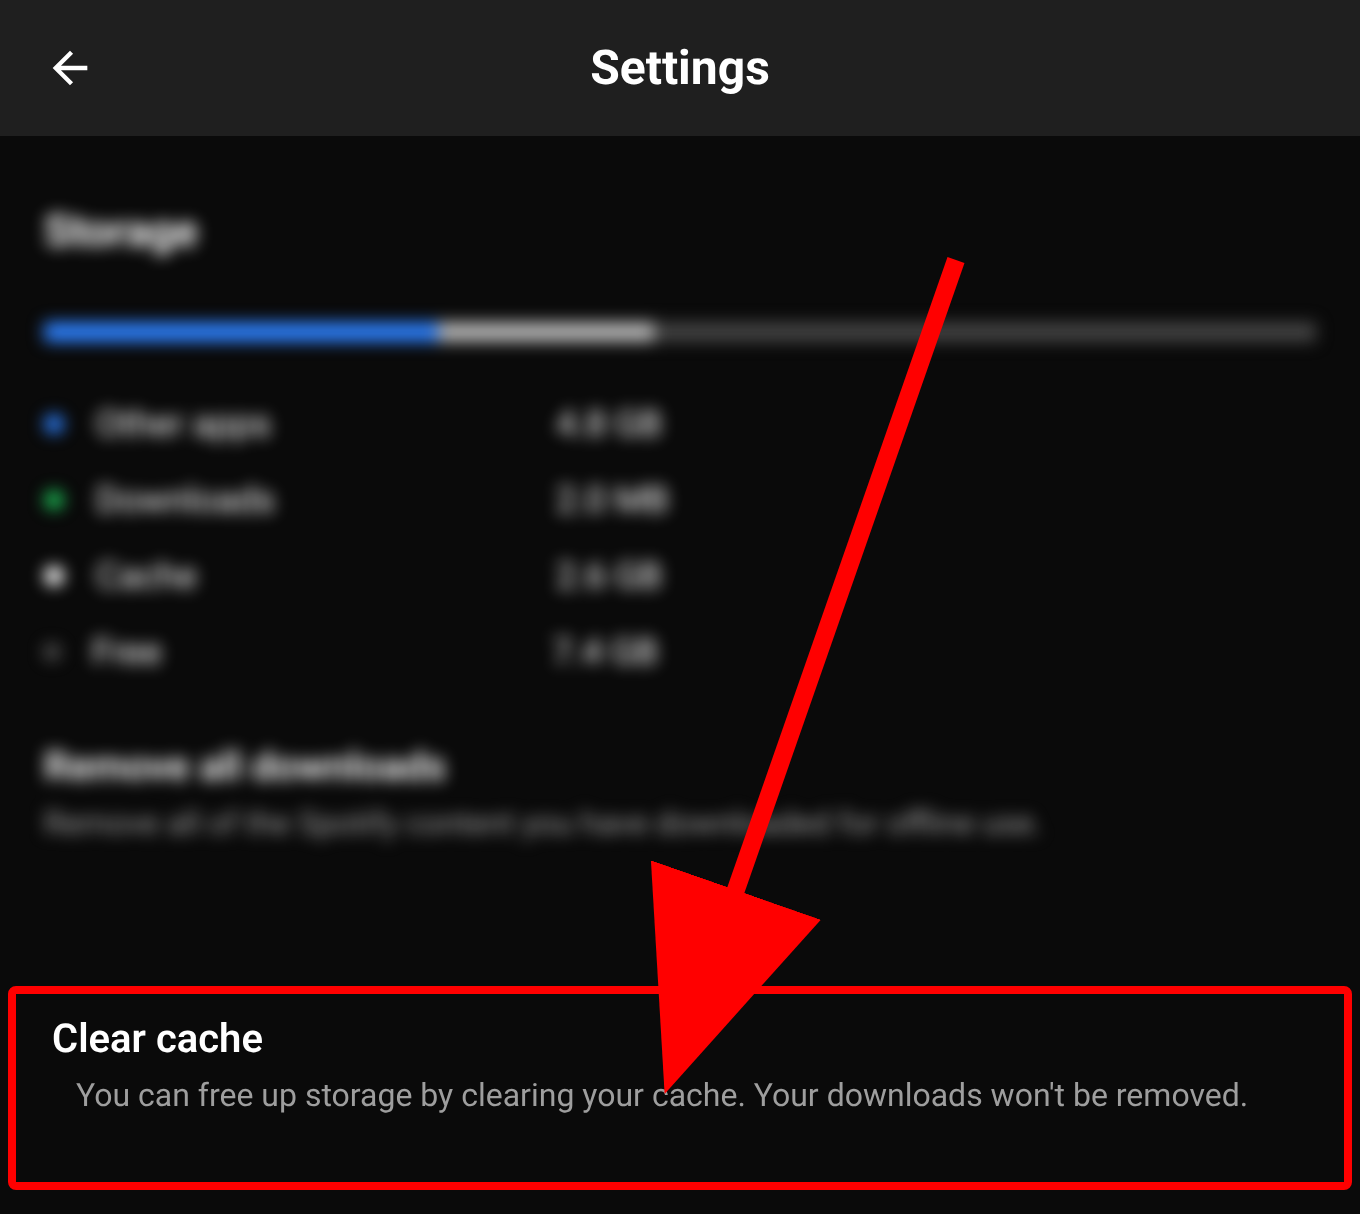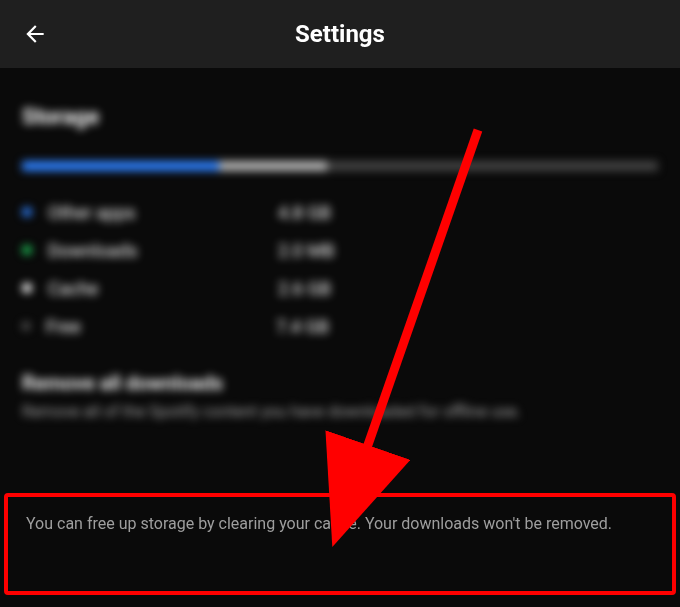--- a/index.html
+++ b/index.html
@@ -115,20 +115,21 @@
   .cc-title {
     font-size: 20px;
     font-weight: 600;
     color: #fff;
   }
   .cc-desc {
     margin-top: 6px;
     font-size: 16px;
     line-height: 1.35;
     color: #9e9e9e;
+    margin-left: 12px;
   }
   .arrow-layer {
     position: absolute;
     left: 0; top: 0;
     pointer-events: none;
   }
 </style>
 </head>
 <body>
 
@@ -175,20 +176,21 @@
     </div>
 
     <div class="option">
       <div class="option-title">Remove all downloads</div>
       <div class="option-desc">Remove all of the Spotify content you have downloaded for offline use.</div>
     </div>
   </div>
 </div>
 
 <div class="clear-cache-box">
+  <div class="cc-title">Clear cache</div>
   <div class="cc-desc">You can free up storage by clearing your cache. Your downloads won't be removed.</div>
 </div>
 
 <svg class="arrow-layer" width="680" height="607">
   <defs>
     <marker id="arrowhead" markerWidth="12" markerHeight="10" refX="2" refY="5" orient="auto">
       <polygon points="0 0, 12 5, 0 10" fill="#ff0000"></polygon>
     </marker>
   </defs>
   <line x1="478" y1="130" x2="362" y2="462" stroke="#ff0000" stroke-width="9" marker-end="url(#arrowhead)"></line>

